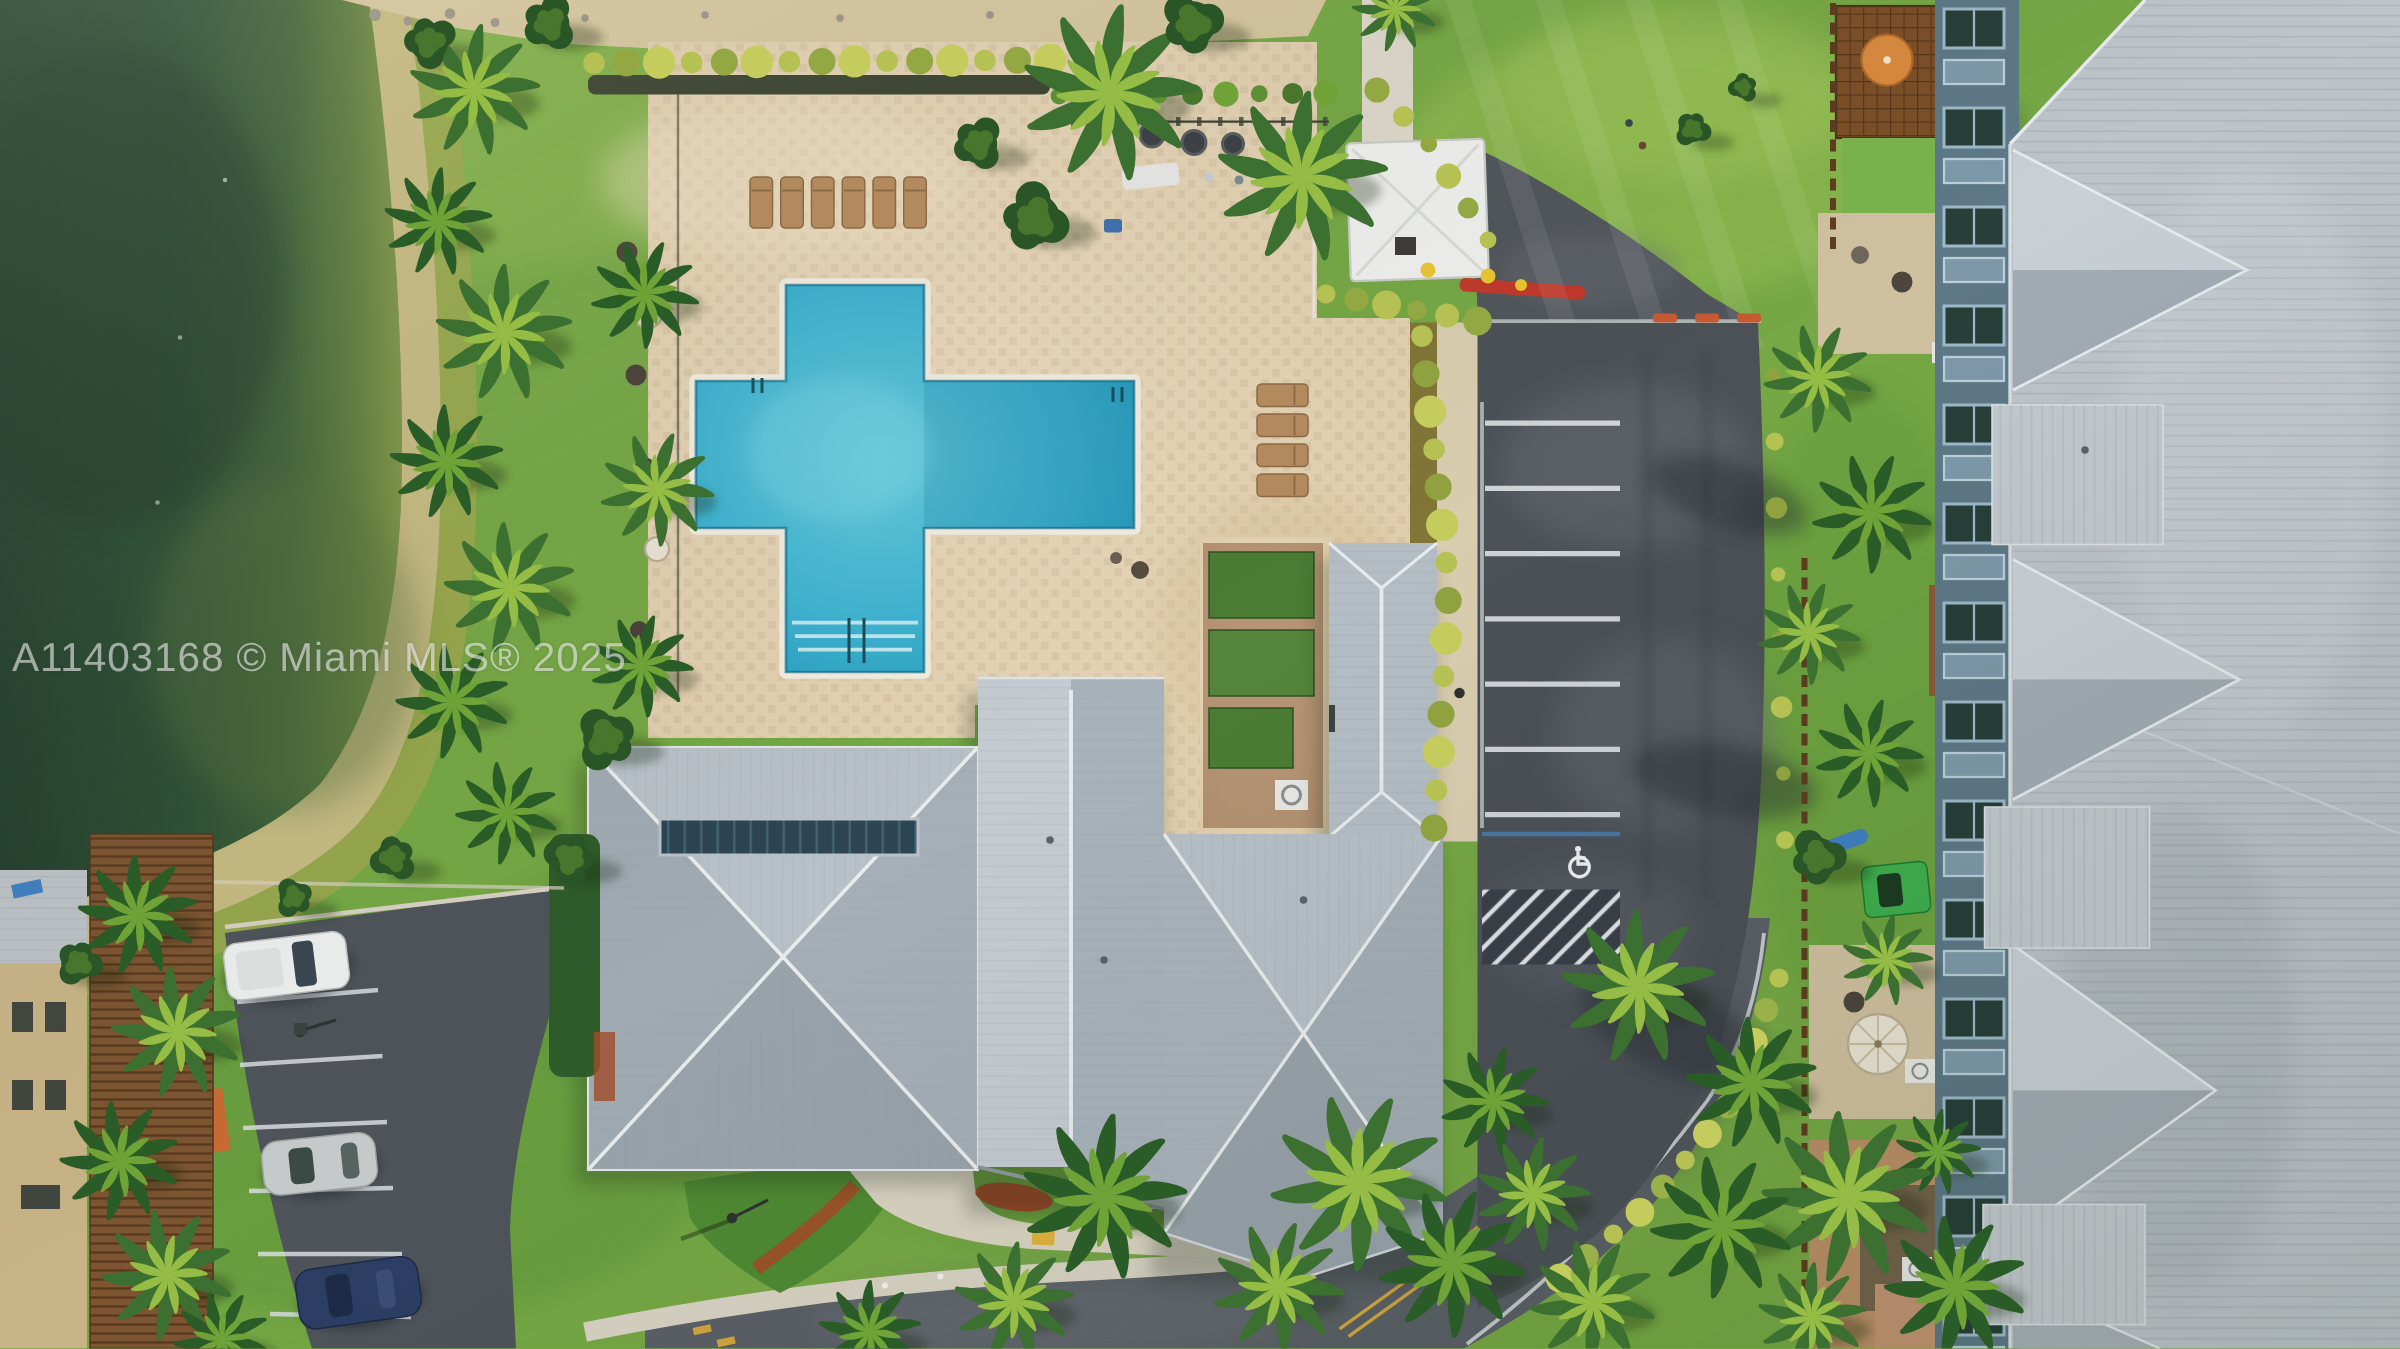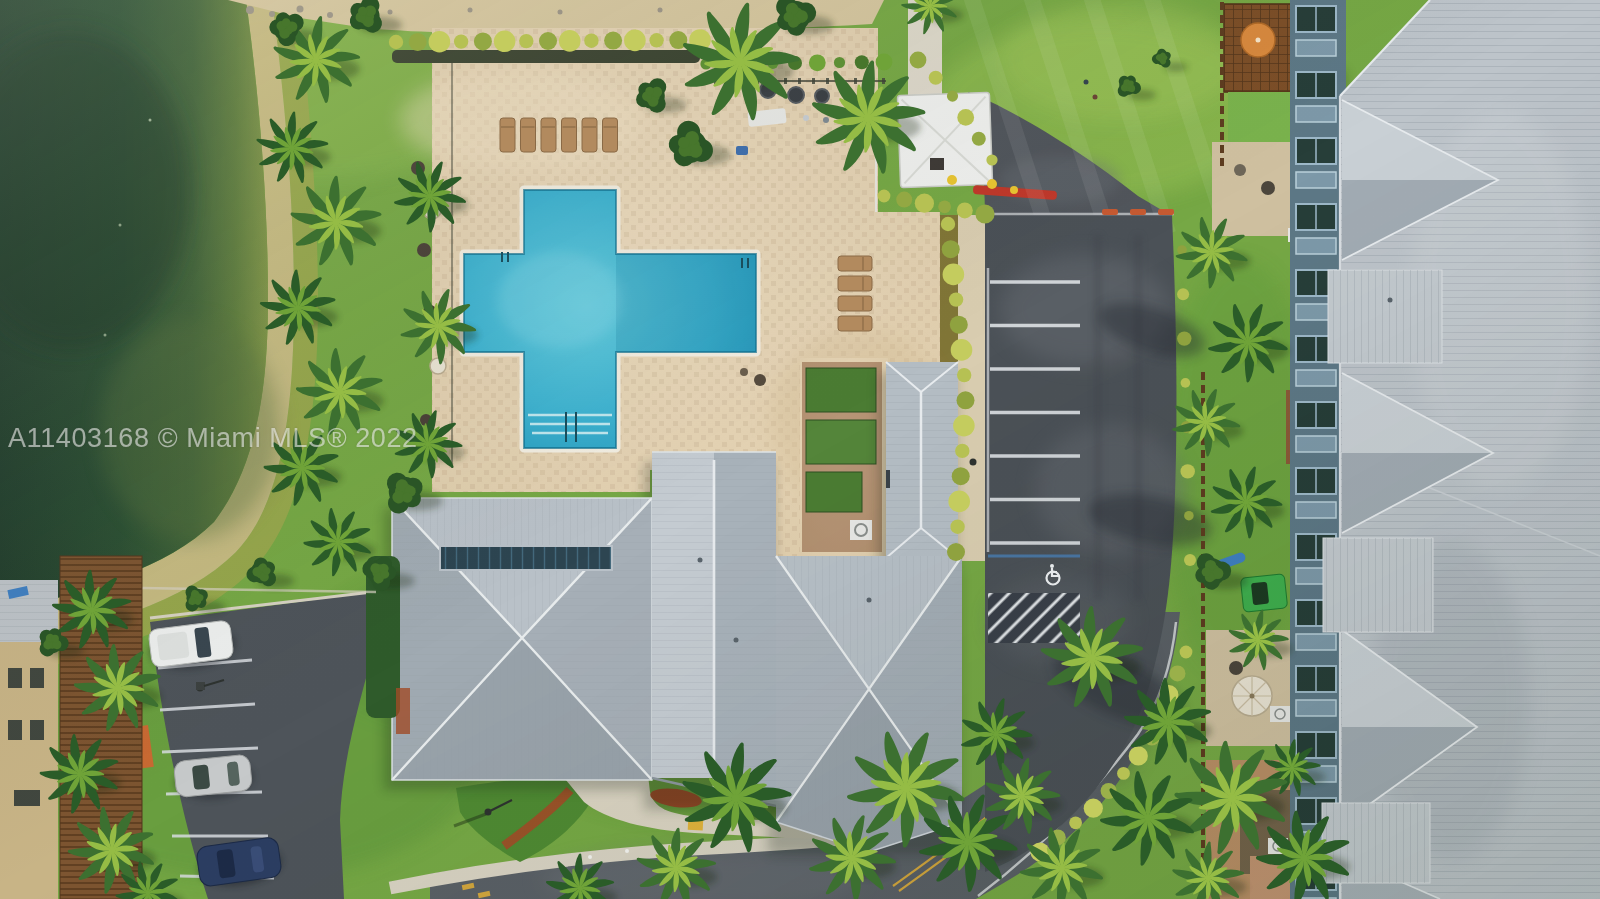--- a/index.html
+++ b/index.html
@@ -877,14 +877,14 @@
           <use href="#bush" fill="#2a5526"></use>
           <use href="#bush" transform="rotate(20) scale(0.6)" fill="#47762c"></use>
         </g>
         <g transform="translate(196 598) scale(0.6) rotate(87)">
           <use href="#bush" fill="#2a5526"></use>
           <use href="#bush" transform="rotate(20) scale(0.6)" fill="#47762c"></use>
         </g>
       </g>
 </svg>
 
-<div class="watermark">A11403168 © Miami MLS® 2022</div>
+<div class="watermark">A11403168 © Miami MLS® 2025</div>
 </div>
 
 </body></html>

